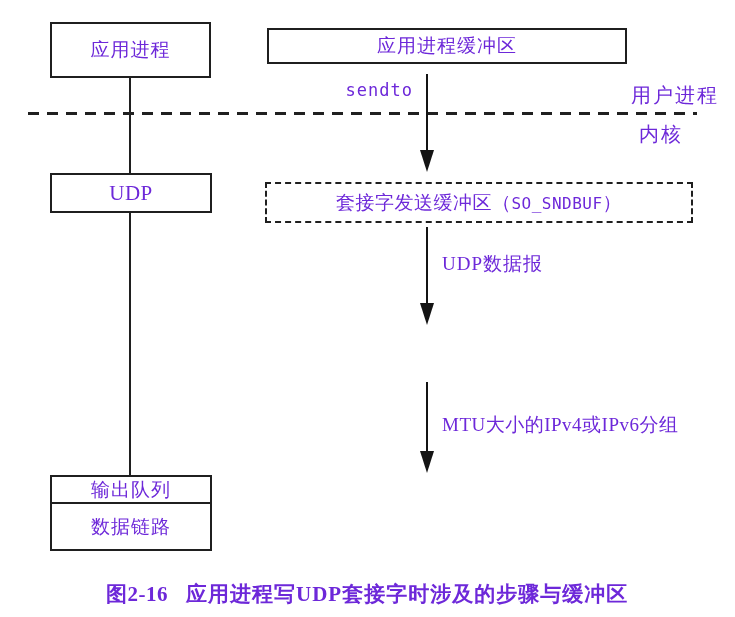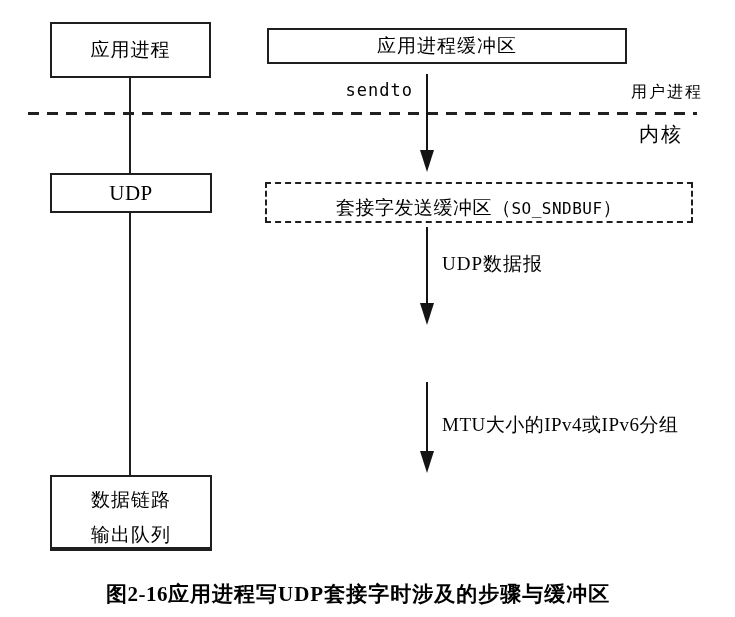--- a/index.html
+++ b/index.html
@@ -6,21 +6,21 @@
     margin: 0;
     padding: 0;
     background: #ffffff;
   }
   #page {
     position: relative;
     width: 735px;
     height: 617px;
     background: #ffffff;
     font-family: "Liberation Serif", serif;
-    color: #000000;
+    color: #6d28d9;
     overflow: hidden;
   }
   
   .box {
     position: absolute;
     box-sizing: border-box;
     border: 2px solid #1f1f1f;
     background: #ffffff;
     display: flex;
     align-items: center;
@@ -44,21 +44,21 @@
   .stack-row-bottom { height: 45px; }
 
   .box-appbuf {
     left: 267px; top: 28px; width: 360px; height: 36px;
     font-size: 19px; letter-spacing: 1px;
   }
   .box-sockbuf {
     left: 265px; top: 182px; width: 428px; height: 41px;
     position: absolute; box-sizing: border-box;
     border: 2.5px dashed #1f1f1f; background: #ffffff;
-    display: flex; align-items: flex-end; justify-content: center;
+    display: flex; align-items: center; justify-content: center;
     font-size: 19px; letter-spacing: 0.5px; z-index: 2;
   }
 
   
   .vline {
     position: absolute;
     width: 2px;
     background: #1f1f1f;
   }
   .connector { left: 129px; top: 78px; height: 397px; z-index: 1; }
@@ -95,67 +95,67 @@
   .arrow-mtu      .shaft { height: 71px; }
   .arrow-mtu      .head  { top: 69px; }
 
   
   .lbl { position: absolute; white-space: nowrap; z-index: 4; }
   .lbl-sendto {
     right: 322px; top: 80px;
     font-family: "DejaVu Sans Mono", monospace;
     font-size: 17px; letter-spacing: 1px;
   }
-  .lbl-userproc { right: 32px; top: 82px;  font-size: 16px; letter-spacing: 2px; }
+  .lbl-userproc { right: 16px; top: 82px;  font-size: 20px; letter-spacing: 2px; }
   .lbl-kernel   { right: 52px; top: 121px; font-size: 20px; letter-spacing: 2px; }
   .lbl-datagram { left: 442px; top: 251px; font-size: 19px; letter-spacing: 1px; }
   .lbl-mtu      { left: 442px; top: 412px; font-size: 19px; letter-spacing: 0.5px; }
 
   .mono {
     font-family: "DejaVu Sans Mono", monospace;
     font-size: 16px;
     letter-spacing: 0.5px;
   }
 
   
   .caption {
     position: absolute;
     left: 106px; top: 580px;
     font-size: 21px;
     font-weight: bold;
     letter-spacing: 1px;
     z-index: 4;
     white-space: nowrap;
   }
-  .caption .cap-label { letter-spacing: 0.5px; }
+  .caption .cap-label { margin-right: 18px; letter-spacing: 0.5px; }
 </style>
 </head>
 <body>
 
 <div id="page">
 
   <div class="vline connector"></div>
 
   <div class="divider-dashed"></div>
 
   <div class="box box-app">
     <span>应用进程</span>
   </div>
 
   <div class="box box-udp">
     <span>UDP</span>
   </div>
 
 
   <div class="stack-bottom">
+    <div class="stack-row stack-row-top">
+      <span>输出队列</span>
+    </div>
     <div class="stack-row stack-row-bottom">
       <span>数据链路</span>
-    </div>
-    <div class="stack-row stack-row-top">
-      <span>输出队列</span>
     </div>
   </div>
 
   <div class="box box-appbuf">
     <span>应用进程缓冲区</span>
   </div>
 
   <div class="lbl lbl-sendto">sendto</div>
 
   <div class="arrow arrow-sendto">

